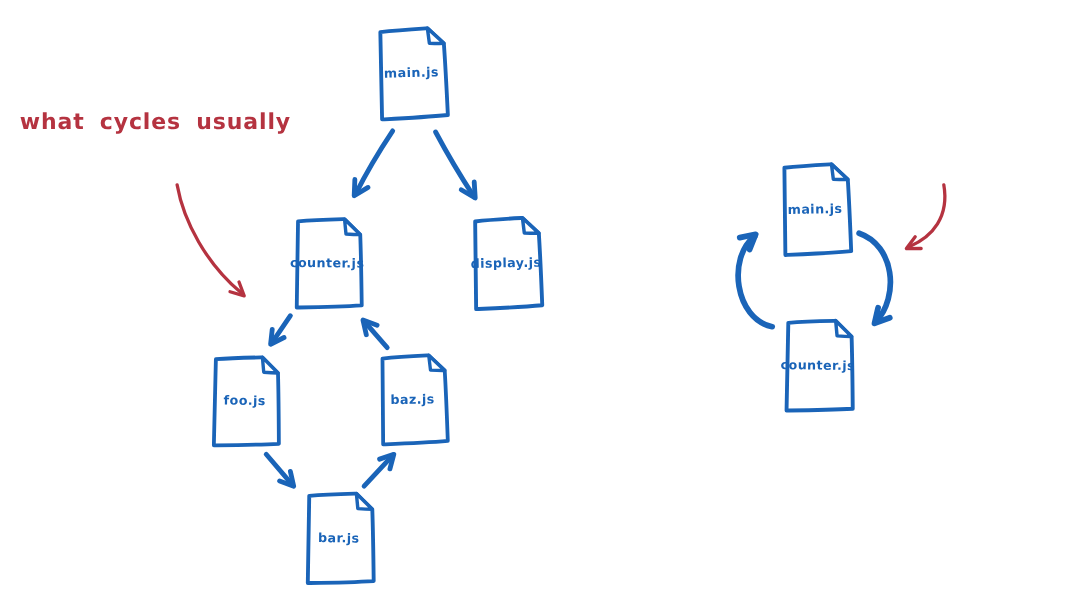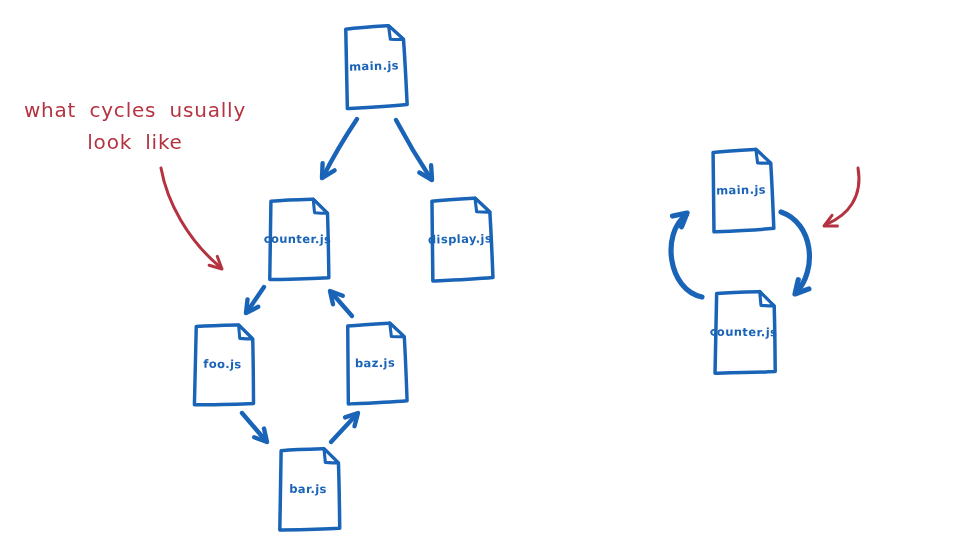--- a/index.html
+++ b/index.html
@@ -62,21 +62,21 @@
     font-size: 11.5px;
     font-weight: 600;
     letter-spacing: 0.4px;
     white-space: nowrap;
   }
   .annotation {
     position: absolute;
     text-align: center;
     color: #b53340;
     font-size: 20px;
-    font-weight: 400;
+    font-weight: 700;
     line-height: 32px;
     letter-spacing: 0.8px;
     word-spacing: 6px;
     white-space: nowrap;
   }
   .annotation-left  { left: 18px;  top: 94px;  width: 234px; }
   .annotation-right { left: 790px; top: 94px;  width: 180px; }
 </style>
 </head>
 <body>
@@ -188,19 +188,18 @@
   <div class="file-node" style="left:705px;top:287px;width:77px;height:89px;transform:rotate(0.8deg)">
     <svg viewBox="0 0 76 91">
       <path class="sheet" d="M10,7 C25,5.5 40,5 54,4.5 L69,19 C70,41 70.5,63 71,86 C50,87.5 29,88 9.5,88.5 C9.5,61 9.8,34 10,7 Z"></path>
       <path class="fold" d="M54,4.5 C54.5,9.5 55,14 55.5,18.5 C60,18.8 64.5,19 69,19 Z"></path>
     </svg>
     <span class="file-label">counter.js</span>
   </div>
 
   <div class="annotation annotation-left">
     <div>what cycles usually</div>
-    <div>look like</div>
   </div>
 
   <div class="annotation annotation-right">
   </div>
 
 </div>
 
 </body></html>

